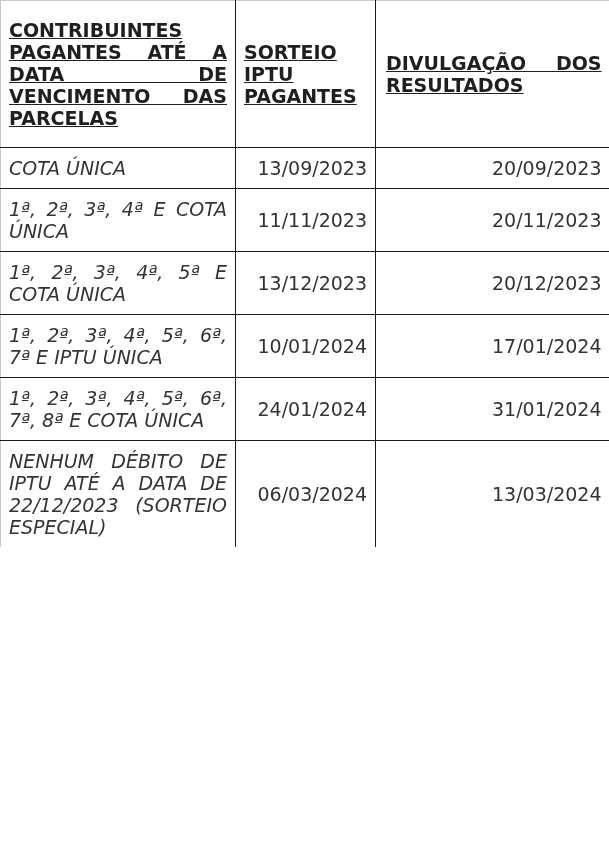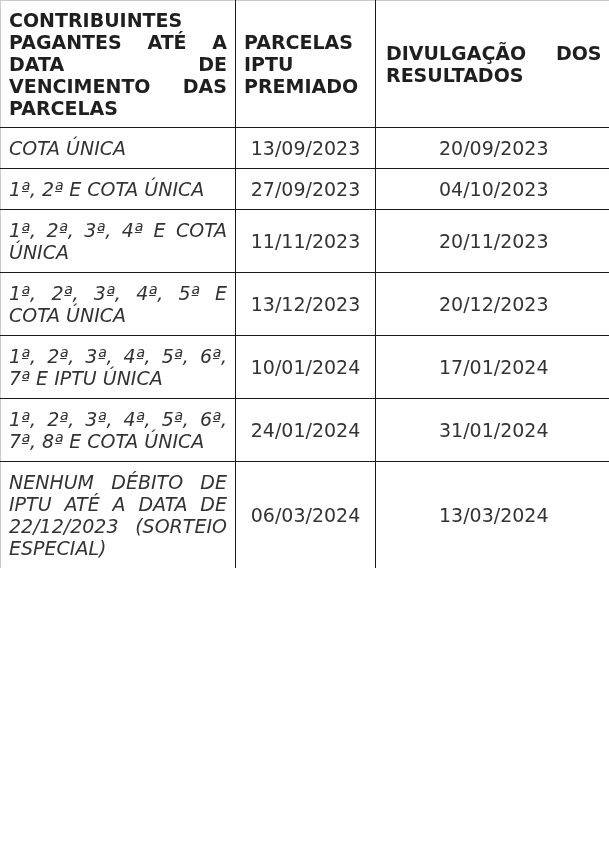--- a/index.html
+++ b/index.html
@@ -33,25 +33,26 @@
     vertical-align: middle;
     font-size: 19px;
     line-height: 22px;
     color: var(--text);
     overflow-wrap: break-word;
   }
   th {
     font-weight: bold;
     color: var(--header-text);
     text-align: justify;
-    padding: 8px 8px;
+    padding: 18px 8px;
+    text-decoration: underline;
   }
   td {
     padding: 9px 8px;
-    text-align: center;
+    text-align: right;
   }
   td.cell-parcels { text-align: justify; font-style: italic; }
   th.col3, td.cell-results { padding-left: 10px; }
   
   thead th { border-top-color: var(--outer-border); }
   tr > *:first-child { border-left-color: var(--outer-border); }
   tr > *:last-child { border-right: 0; }
   tbody tr:last-child > td { border-bottom: 0; }
 </style>
 </head>
@@ -60,34 +61,29 @@
 <div class="page">
   <table class="schedule">
     <colgroup>
       <col class="c1">
         <col class="c2">
         <col class="c3">
     </colgroup>
     <thead>
       <tr>
         <th class="col1">CONTRIBUINTES PAGANTES ATÉ A DATA DE VENCIMENTO DAS PARCELAS</th>
-        <th class="col2">PARCELAS IPTU PREMIADO</th>
+        <th class="col2">SORTEIO IPTU PAGANTES</th>
         <th class="col3">DIVULGAÇÃO DOS RESULTADOS</th>
       </tr>
     </thead>
     <tbody>
       <tr>
         <td class="cell-parcels">COTA ÚNICA</td>
         <td class="cell-draw">13/09/2023</td>
         <td class="cell-results">20/09/2023</td>
-      </tr>
-      <tr>
-        <td class="cell-parcels">1ª, 2ª E COTA ÚNICA</td>
-        <td class="cell-draw">27/09/2023</td>
-        <td class="cell-results">04/10/2023</td>
       </tr>
       <tr>
         <td class="cell-parcels">1ª, 2ª, 3ª, 4ª E COTA ÚNICA</td>
         <td class="cell-draw">11/11/2023</td>
         <td class="cell-results">20/11/2023</td>
       </tr>
       <tr>
         <td class="cell-parcels">1ª, 2ª, 3ª, 4ª, 5ª E COTA ÚNICA</td>
         <td class="cell-draw">13/12/2023</td>
         <td class="cell-results">20/12/2023</td>

